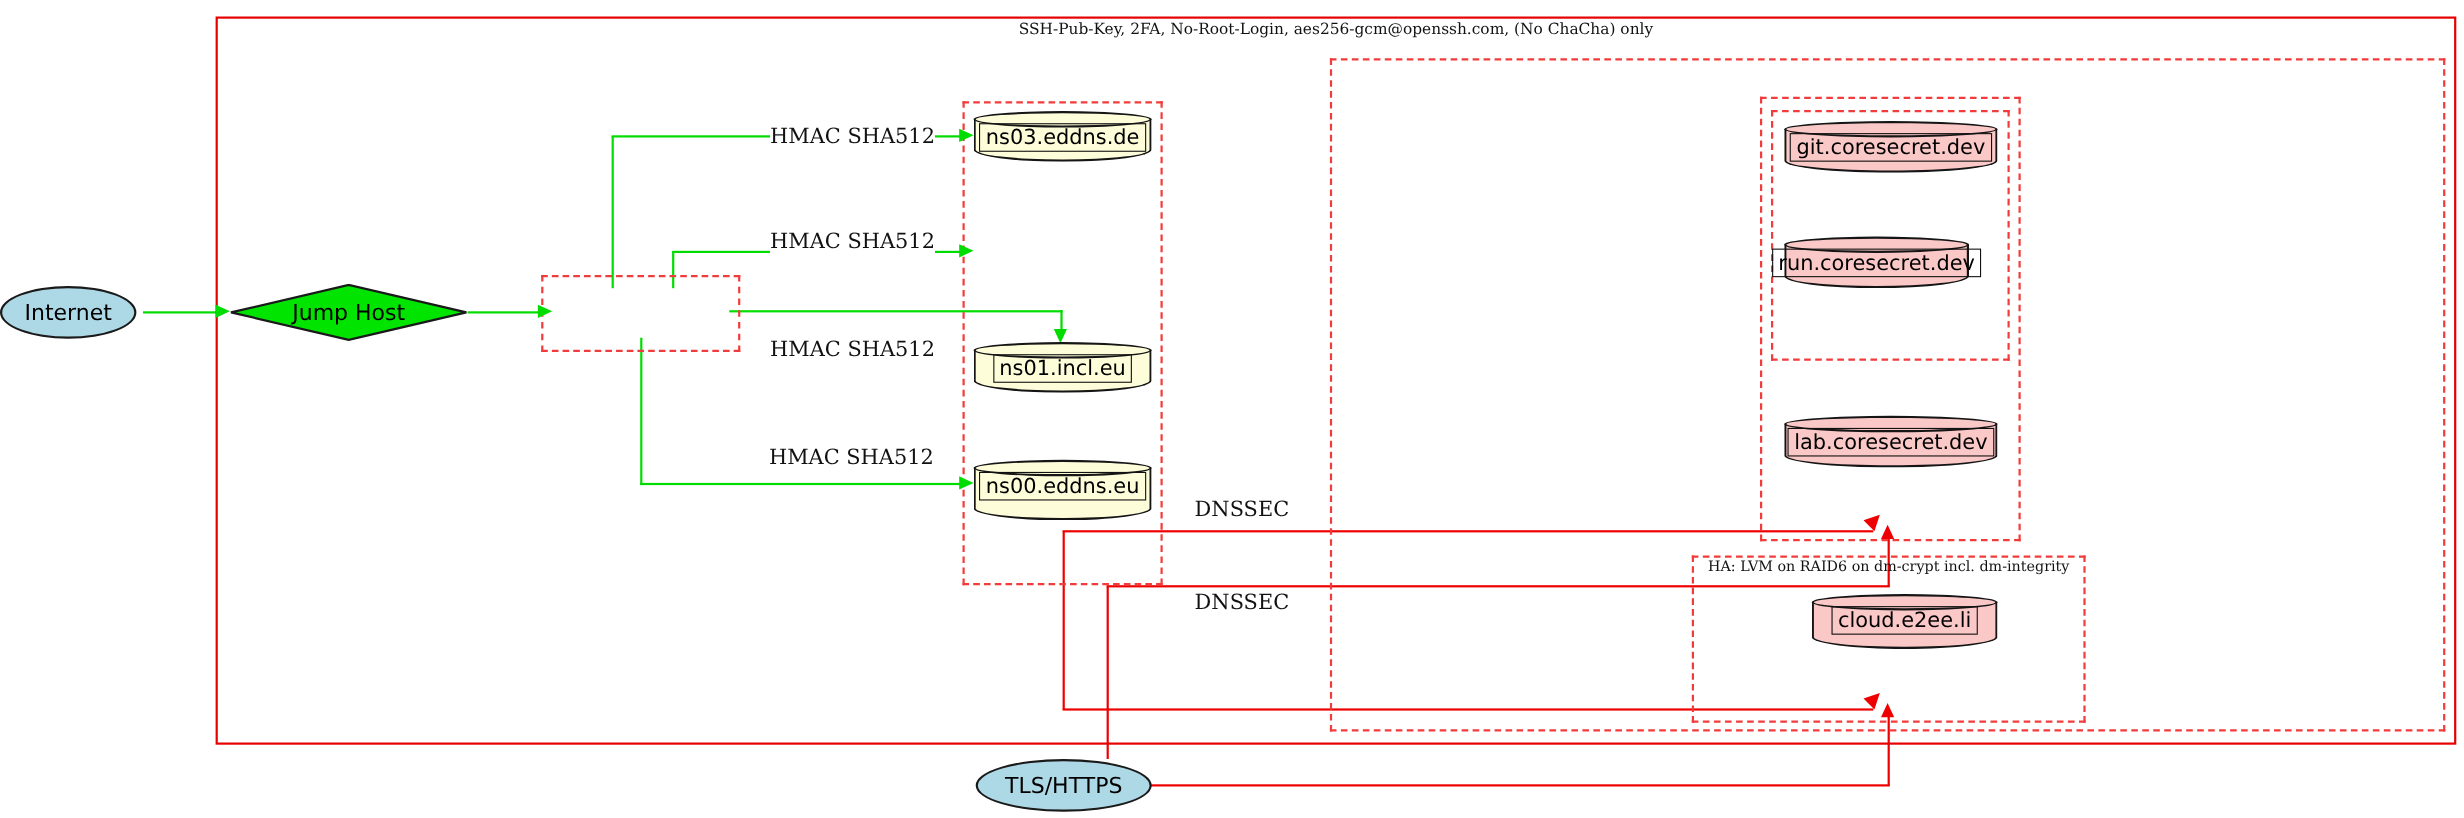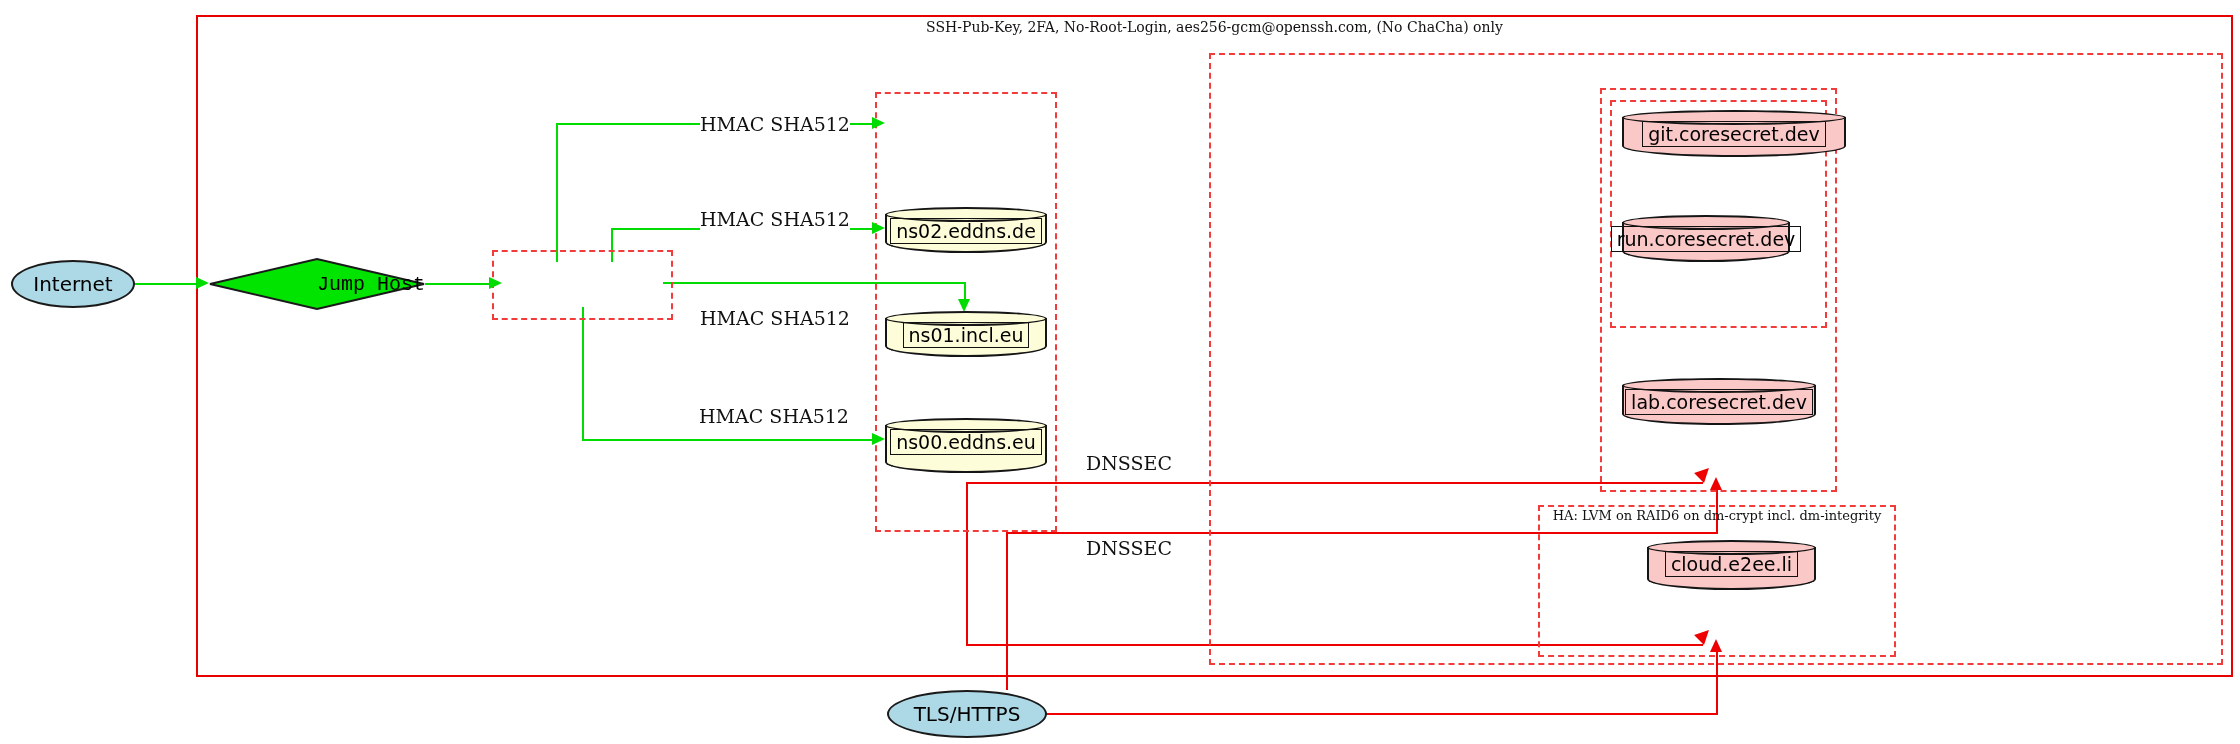--- a/index.html
+++ b/index.html
@@ -22,21 +22,21 @@
   .arr.down-g  { border-left:6px solid transparent; border-right:6px solid transparent; border-top:13px solid #00dc00; }
   .arr.up-r    { border-left:6px solid transparent; border-right:6px solid transparent; border-bottom:13px solid #ee0000; }
   .arr.ne-r    { border-left:7px solid transparent; border-right:7px solid transparent; border-bottom:14px solid #ee0000; transform:rotate(45deg); }
 
   .elabel { position:absolute; z-index:3; text-align:center; background:#fff; color:#111;
             font:19px "DejaVu Serif","Liberation Serif",serif; line-height:22px; }
 
   
   .ell { position:absolute; z-index:4; background:#add8e6; border:2px solid #1a1a1a; border-radius:50%;
          display:flex; align-items:center; justify-content:center; font-size:20px; color:#000; }
-  .diamond-wrap { position:absolute; z-index:4; display:flex; align-items:center; justify-content:flex-end;font-family:Liberation Mono, monospace; }
+  .diamond-wrap { position:absolute; z-index:4; display:flex; align-items:center; justify-content:center; }
   .diamond-wrap span { position:relative; z-index:2; font-size:20px; color:#000; }
   .diamond-wrap svg { position:absolute; left:0; top:0; }
 
   .cyl { position:absolute; z-index:4; display:flex; justify-content:center; }
   .cyl .body { position:absolute; left:0; right:0; top:7px; bottom:0; background:var(--fill);
                border:2px solid #151515; border-top:none;
                border-radius:0 0 50% 50% / 0 0 11px 11px; }
   .cyl .lid  { position:absolute; left:0; right:0; top:0; height:15px; background:var(--fill);
                border:2px solid #151515; border-radius:50%; }
   .cyl .nlabel { position:relative; z-index:2; align-self:flex-start; margin-top:11px;
@@ -102,49 +102,49 @@
   <div class="abs vline red" style="left:1716px;top:651px;height:63px"></div>
   <div class="arr up-r" style="left:1710px;top:639px"></div>
 
   <div class="elabel" style="left:700px;top:113px;width:150px">HMAC SHA512</div>
   <div class="elabel" style="left:700px;top:208px;width:150px">HMAC SHA512</div>
   <div class="elabel" style="left:700px;top:307px;width:150px">HMAC SHA512</div>
   <div class="elabel" style="left:699px;top:405px;width:150px">HMAC SHA512</div>
   <div class="elabel" style="left:1083px;top:452px;width:92px">DNSSEC</div>
   <div class="elabel" style="left:1083px;top:537px;width:92px">DNSSEC</div>
 
-  <div class="ell" style="left:11px;top:260px;width:124px;height:48px">
+  <div class="ell" style="left:0;top:260px;width:124px;height:48px">
     <span>Internet</span>
   </div>
 
   <div class="diamond-wrap" style="left:209px;top:258px;width:216px;height:52px">
     <svg width="216" height="52">
       <polygon points="1,26 108,1 215,26 108,51" fill="#00e400" stroke="#1a1a1a" stroke-width="2"></polygon>
     </svg>
     <span>Jump Host</span>
   </div>
 
 
-  <div class="cyl yellow" style="left:885px;top:207px;width:162px;height:46px">
+  <div class="cyl yellow" style="left:885px;top:101px;width:162px;height:46px">
     <div class="body"></div>
       <div class="lid"></div>
-    <span class="nlabel">ns02.eddns.de</span>
+    <span class="nlabel">ns03.eddns.de</span>
   </div>
   <div class="cyl yellow" style="left:885px;top:311px;width:162px;height:46px">
     <div class="body"></div>
       <div class="lid"></div>
     <span class="nlabel">ns01.incl.eu</span>
   </div>
   <div class="cyl yellow" style="left:885px;top:418px;width:162px;height:55px">
     <div class="body"></div>
       <div class="lid"></div>
     <span class="nlabel">ns00.eddns.eu</span>
   </div>
 
-  <div class="cyl pink" style="left:1622px;top:110px;width:224px;height:47px">
+  <div class="cyl pink" style="left:1622px;top:110px;width:194px;height:47px">
     <div class="body"></div>
       <div class="lid"></div>
     <span class="nlabel">git.coresecret.dev</span>
   </div>
   <div class="cyl pink" style="left:1622px;top:215px;width:168px;height:47px">
     <div class="body"></div>
       <div class="lid"></div>
     <span class="nlabel">run.coresecret.dev</span>
   </div>
   <div class="cyl pink" style="left:1622px;top:378px;width:194px;height:47px">

